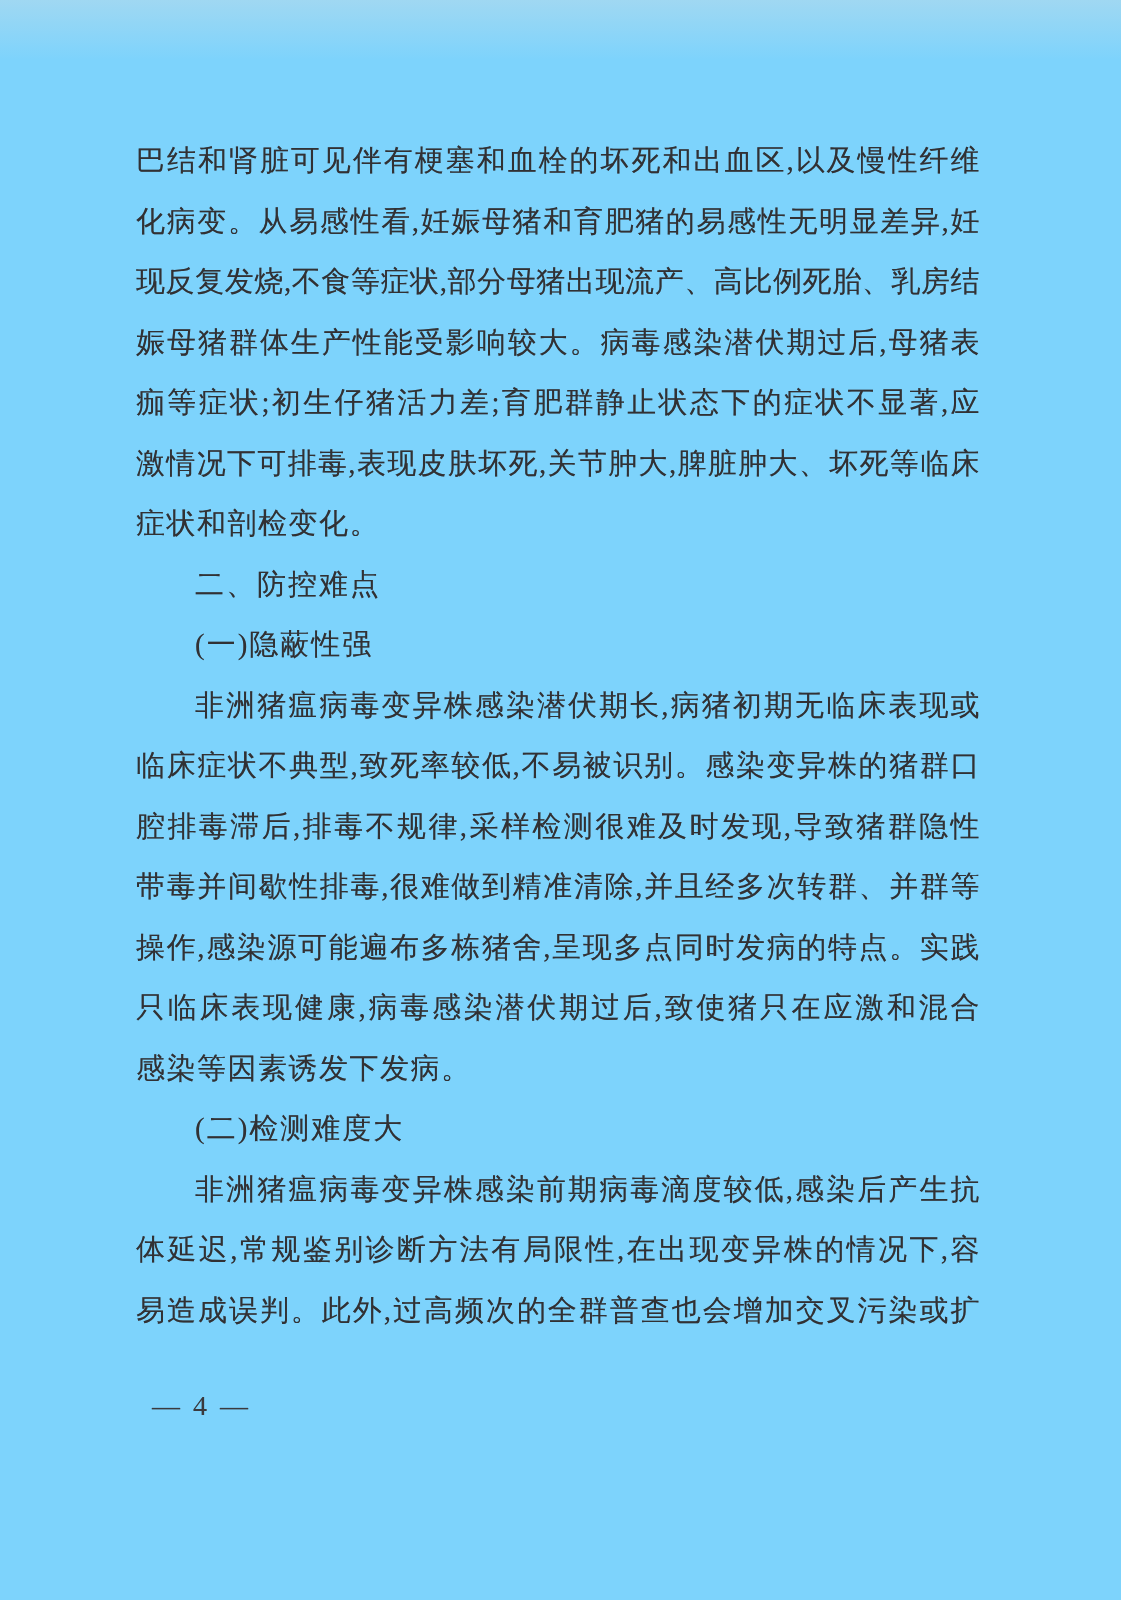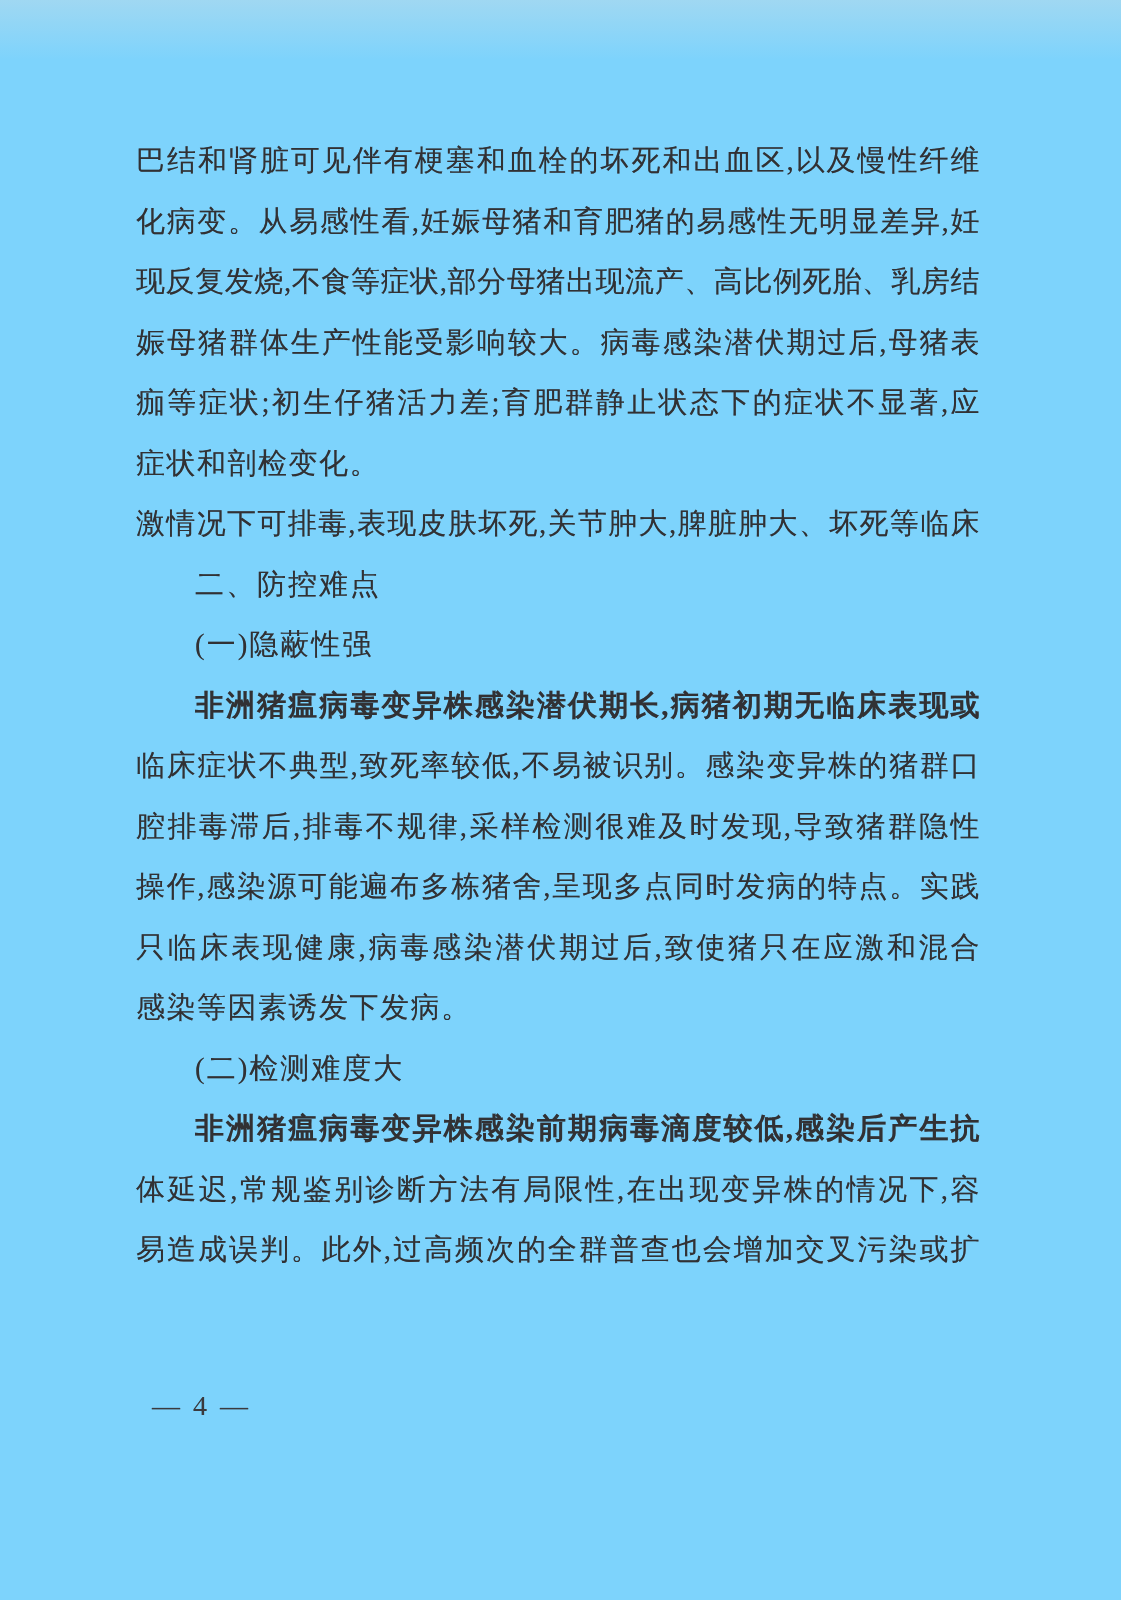--- a/index.html
+++ b/index.html
@@ -40,21 +40,20 @@
     text-shadow: 0 0 0.5px rgba(70,70,72,0.55);
   }
   .line.justify {
     white-space: normal;
     text-align: justify;
     text-align-last: justify;
     letter-spacing: 0.5px;
   }
   .line.indent {
     text-indent: 59px;
-    font-weight: bold;
   }
   .seg-bold {
     font-weight: normal;
   }
   .line.heading {
     font-weight: bold;
     letter-spacing: 2px;
   }
   .page-footer {
     position: absolute;
@@ -71,27 +70,28 @@
 <body>
 
 <div class="page">
   <div class="scan-noise"></div>
   <div class="doc-body" id="doc-body">
       <div class="line justify"><span class="seg">巴结和肾脏可见伴有梗塞和血栓的坏死和出血区,以及慢性纤维</span></div>
       <div class="line justify"><span class="seg">化病变。</span><span class="seg-bold">从易感性看,</span><span class="seg">妊娠母猪和育肥猪的易感性无明显差异,妊</span></div>
       <div class="line justify"><span class="seg">现反复发烧,不食等症状,部分母猪出现流产、高比例死胎、乳房结</span></div>
       <div class="line justify"><span class="seg">娠母猪群体生产性能受影响较大。病毒感染潜伏期过后,母猪表</span></div>
       <div class="line justify"><span class="seg">痂等症状;初生仔猪活力差;育肥群静止状态下的症状不显著,应</span></div>
+      <div class="line justify"><span class="seg">激情况下可排毒,表现皮肤坏死,关节肿大,脾脏肿大、坏死等临床</span></div>
       <div class="line"><span class="seg">症状和剖检变化。</span></div>
-      <div class="line justify"><span class="seg">激情况下可排毒,表现皮肤坏死,关节肿大,脾脏肿大、坏死等临床</span></div>
       <div class="line indent heading"><span class="seg-bold">二、防控难点</span></div>
       <div class="line indent heading"><span class="seg-bold">(一)隐蔽性强</span></div>
       <div class="line justify indent"><span class="seg">非洲猪瘟病毒变异株感染潜伏期长,病猪初期无临床表现或</span></div>
       <div class="line justify"><span class="seg">临床症状不典型,致死率较低,不易被识别。感染变异株的猪群口</span></div>
       <div class="line justify"><span class="seg">腔排毒滞后,排毒不规律,采样检测很难及时发现,导致猪群隐性</span></div>
+      <div class="line justify"><span class="seg">带毒并间歇性排毒,很难做到精准清除,并且经多次转群、并群等</span></div>
       <div class="line justify"><span class="seg">操作,感染源可能遍布多栋猪舍,呈现多点同时发病的特点。实践</span></div>
       <div class="line justify"><span class="seg">只临床表现健康,病毒感染潜伏期过后,致使猪只在应激和混合</span></div>
       <div class="line"><span class="seg">感染等因素诱发下发病。</span></div>
       <div class="line indent heading"><span class="seg-bold">(二)检测难度大</span></div>
       <div class="line justify indent"><span class="seg">非洲猪瘟病毒变异株感染前期病毒滴度较低,感染后产生抗</span></div>
       <div class="line justify"><span class="seg">体延迟,常规鉴别诊断方法有局限性,在出现变异株的情况下,容</span></div>
       <div class="line justify"><span class="seg">易造成误判。此外,过高频次的全群普查也会增加交叉污染或扩</span></div>
     </div>
   <div class="page-footer">— 4 —</div>
 </div>

